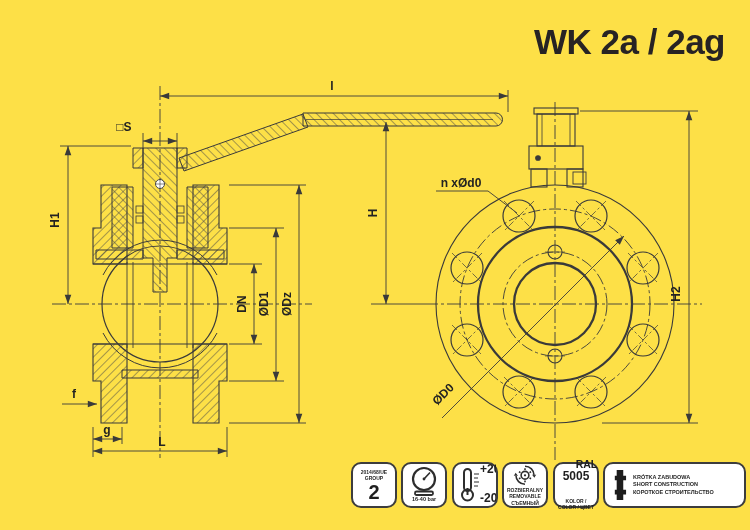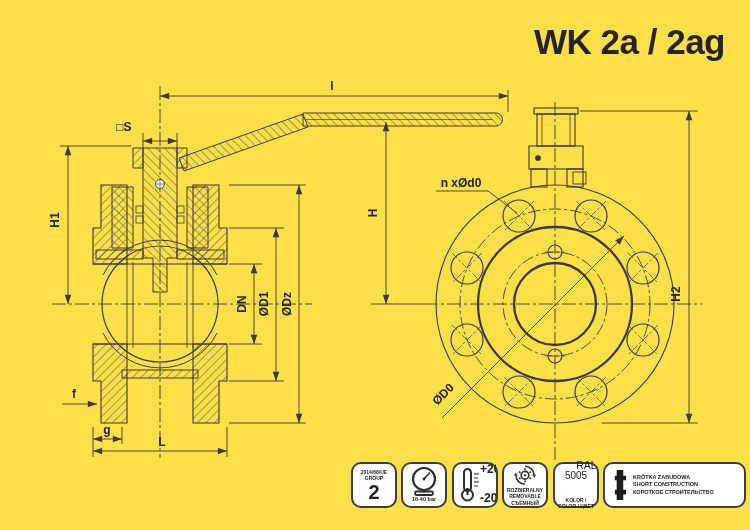--- a/index.html
+++ b/index.html
@@ -10,22 +10,22 @@
   .subtitle{font-size:14px;font-weight:700;color:#272324;margin-top:3px;letter-spacing:.2px;}
   svg.drawing{position:absolute;left:0;top:0;}
   svg text{font-family:"Liberation Sans",sans-serif;font-size:12px;font-weight:600;fill:#222;}
   .badge{position:absolute;top:462px;height:46px;border:2px solid #3d3d3d;border-radius:10px;
          box-sizing:border-box;display:flex;flex-direction:column;align-items:center;
          justify-content:center;text-align:center;background:#fff;}
   .bw{width:46px;}
   .t5{font-size:5px;font-weight:700;line-height:1.3;}
   .t55{font-size:5.5px;font-weight:700;line-height:1.35;}
   .big2{font-size:20px;font-weight:800;line-height:.95;margin-top:1px;}
-  .ral{font-size:10.5px;font-weight:400;line-height:1.05;margin-left:21px;}
-  .ral5005{font-size:10px;font-weight:400;line-height:1.05;margin-bottom:15px;}
+  .ral{font-size:10.5px;font-weight:700;line-height:1.05;margin-left:21px;}
+  .ral5005{font-size:12px;font-weight:700;line-height:1.05;margin-bottom:15px;}
   .badge-wide{flex-direction:row;gap:6px;padding:0 7px;text-align:left;justify-content:flex-start;}
   .badge-wide .txt{display:flex;flex-direction:column;}
 </style>
 </head>
 <body>
 
 <div class="stage">
 
   <div class="title-block">
     <div class="title">WK 2a / 2ag</div>

